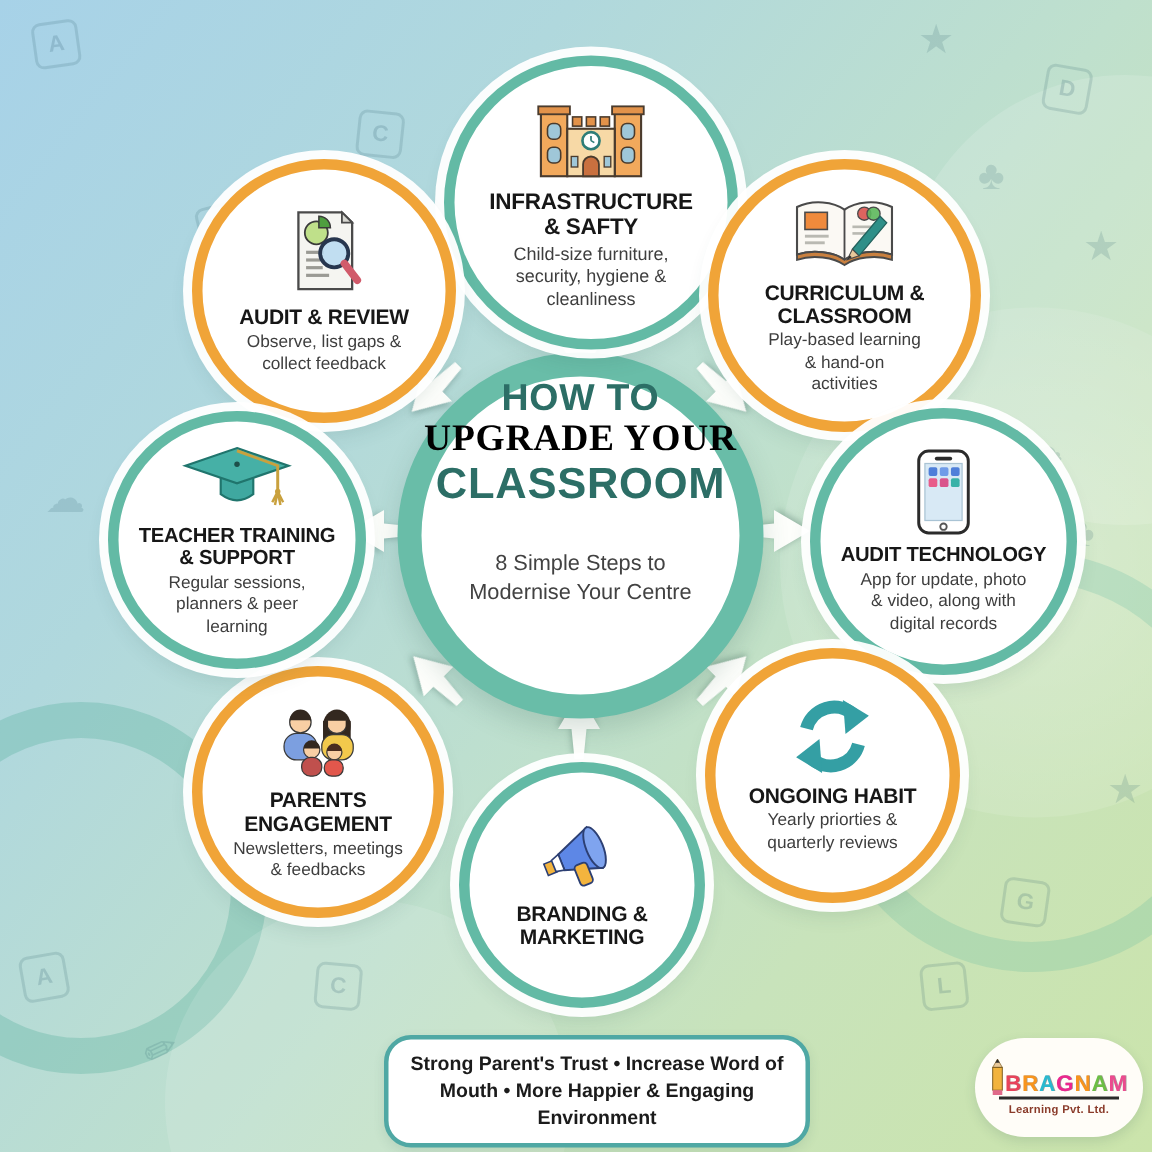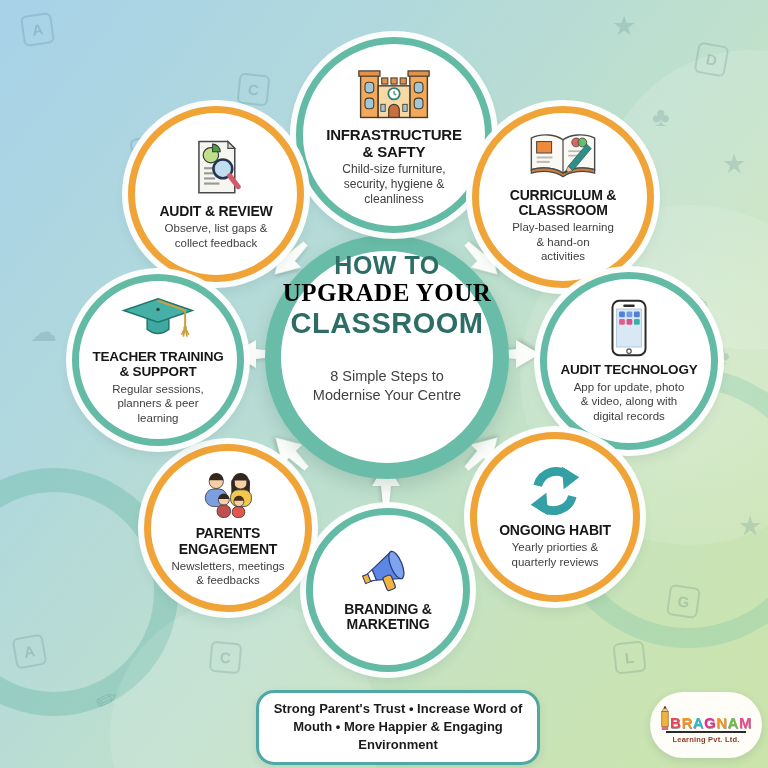--- a/index.html
+++ b/index.html
@@ -219,21 +219,21 @@
           <ellipse cx="46" cy="28" rx="7" ry="18" fill="#7fa4ef" stroke="#2c3f73" stroke-width="1.6"></ellipse>
           <polygon points="16,22 16,36 9,34.5 9,24.5" fill="#ffffff" stroke="#2c3f73" stroke-width="1.4"></polygon>
           <rect x="24" y="36" width="11" height="18" rx="3" fill="#f3b43e" stroke="#2c3f73" stroke-width="1.5"></rect>
         </g>
       </svg>
     </div>
     <h3 class="n-title">BRANDING &amp;
 MARKETING</h3>
   </div>
 
-  <div class="node ring-orange" style="left:144px;top:444px;width:154px;height:154px">
+  <div class="node ring-orange" style="left:128px;top:444px;width:154px;height:154px">
     <div class="n-icon">
       <svg viewBox="0 0 76 62" width="64" height="52">
         <ellipse cx="53" cy="19" rx="11" ry="13" fill="#33281f"></ellipse>
         <circle cx="53" cy="17" r="8" fill="#f8cfa4" stroke="#3a3a3a" stroke-width="1"></circle>
         <path d="M45 15 a8 8 0 0 1 16 0 Z" fill="#33281f"></path>
         <rect x="42" y="15" width="4" height="18" fill="#33281f"></rect>
         <rect x="60" y="15" width="4" height="18" fill="#33281f"></rect>
         <rect x="41" y="26" width="25" height="20" rx="9" fill="#f2c94c" stroke="#3a3a3a" stroke-width="1"></rect>
         <circle cx="24" cy="16" r="8.5" fill="#f8cfa4" stroke="#3a3a3a" stroke-width="1"></circle>
         <path d="M15.5 14.5 a8.5 8.5 0 0 1 17 0 Z" fill="#33281f"></path>

